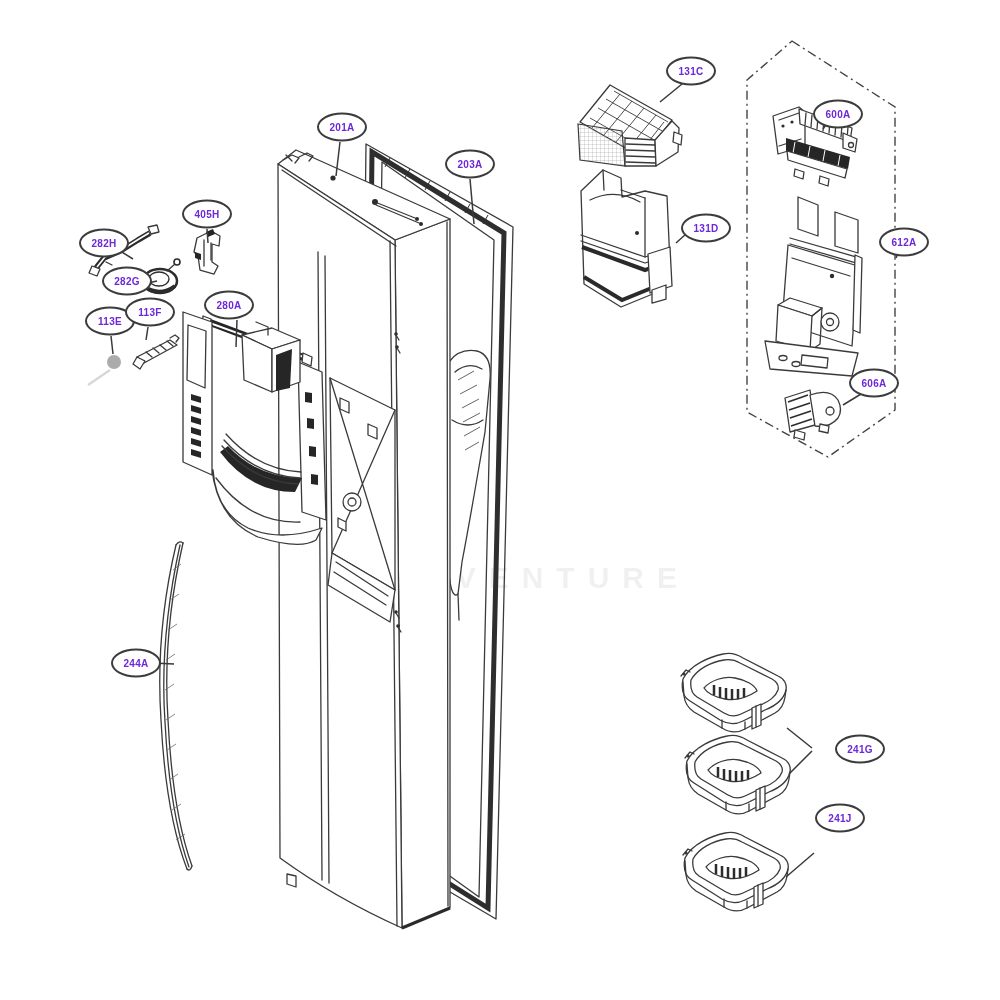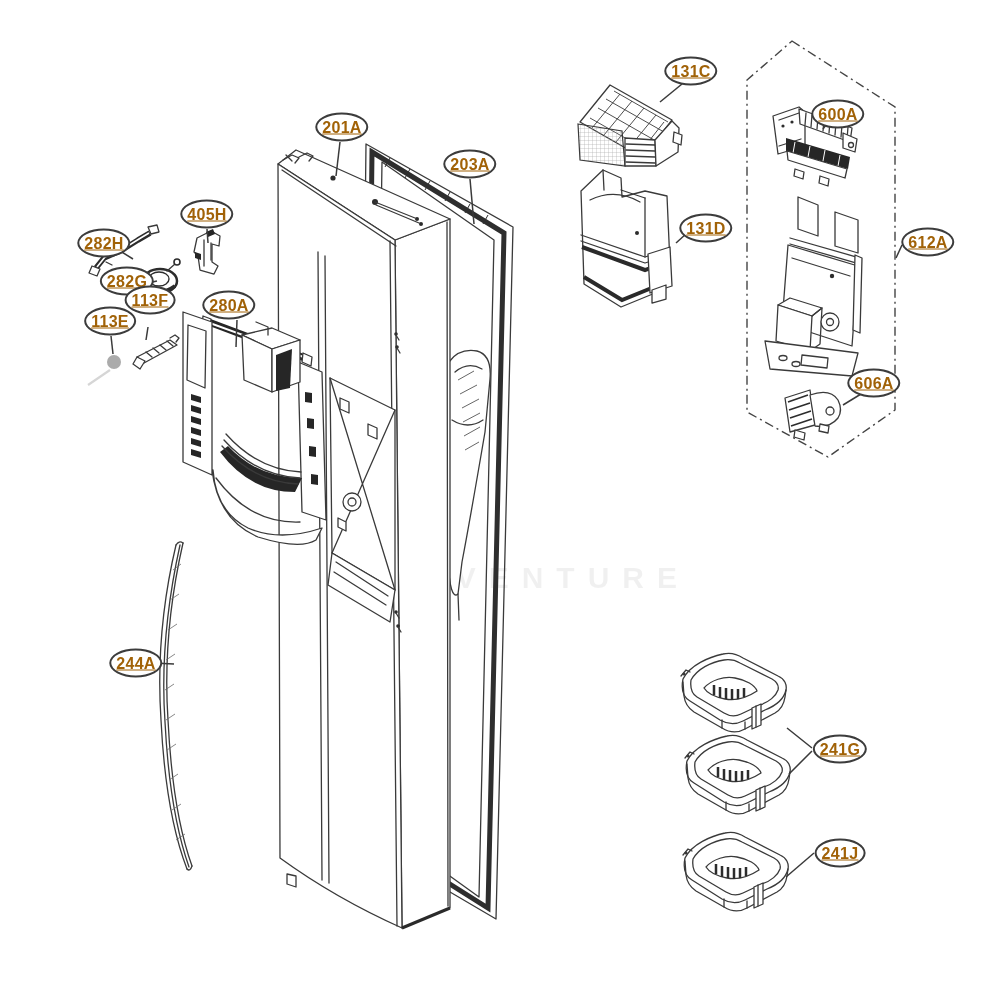--- a/index.html
+++ b/index.html
@@ -5,21 +5,21 @@
   html,body{margin:0;padding:0;background:#ffffff;}
   .stage{position:relative;width:1000px;height:1000px;background:#fff;overflow:hidden;
          font-family:"Liberation Sans",sans-serif;}
   .stage svg{position:absolute;left:0;top:0;}
   .ln{fill:none;stroke:#3a3a3a;stroke-width:1.3;stroke-linejoin:round;stroke-linecap:round;}
   .lnw{fill:#ffffff;stroke:#3a3a3a;stroke-width:1.3;stroke-linejoin:round;stroke-linecap:round;}
   .dark{fill:#262626;stroke:none;}
   .callout{position:absolute;min-width:50px;height:29px;border:2px solid #3c3c3c;border-radius:50%;
            background:#fff;display:flex;align-items:center;justify-content:center;
            transform:translate(-50%,-50%);box-sizing:border-box;padding:0 5px;
-           font-size:16px;font-weight:bold;color:#a16207;letter-spacing:.3px;z-index:5;text-decoration:underline;}
+           font-size:10px;font-weight:bold;color:#6d28d9;letter-spacing:.3px;z-index:5;}
 </style>
 </head>
 <body>
 
 <div class="stage">
 
 <svg width="1000" height="1000" viewBox="0 0 1000 1000">
   <defs>
     <pattern id="mesh" width="4" height="4" patternUnits="userSpaceOnUse">
       <path d="M0,0H4M0,0V4" stroke="#9f9f9f" stroke-width="0.6" fill="none"></path>
@@ -271,41 +271,41 @@
     </div>
 <div class="callout" style="left:127px;top:281px">
       <span>282G</span>
     </div>
 <div class="callout" style="left:229px;top:305px">
       <span>280A</span>
     </div>
 <div class="callout" style="left:110px;top:321px">
       <span>113E</span>
     </div>
-<div class="callout" style="left:150px;top:300px">
+<div class="callout" style="left:150px;top:312px">
       <span>113F</span>
     </div>
 <div class="callout" style="left:136px;top:663px">
       <span>244A</span>
     </div>
 <div class="callout" style="left:691px;top:71px">
       <span>131C</span>
     </div>
 <div class="callout" style="left:706px;top:228px">
       <span>131D</span>
     </div>
 <div class="callout" style="left:838px;top:114px">
       <span>600A</span>
     </div>
-<div class="callout" style="left:928px;top:242px">
+<div class="callout" style="left:904px;top:242px">
       <span>612A</span>
     </div>
 <div class="callout" style="left:874px;top:383px">
       <span>606A</span>
     </div>
-<div class="callout" style="left:840px;top:749px">
+<div class="callout" style="left:860px;top:749px">
       <span>241G</span>
     </div>
-<div class="callout" style="left:840px;top:853px">
+<div class="callout" style="left:840px;top:818px">
       <span>241J</span>
     </div>
 
 </div>
 
 </body></html>

